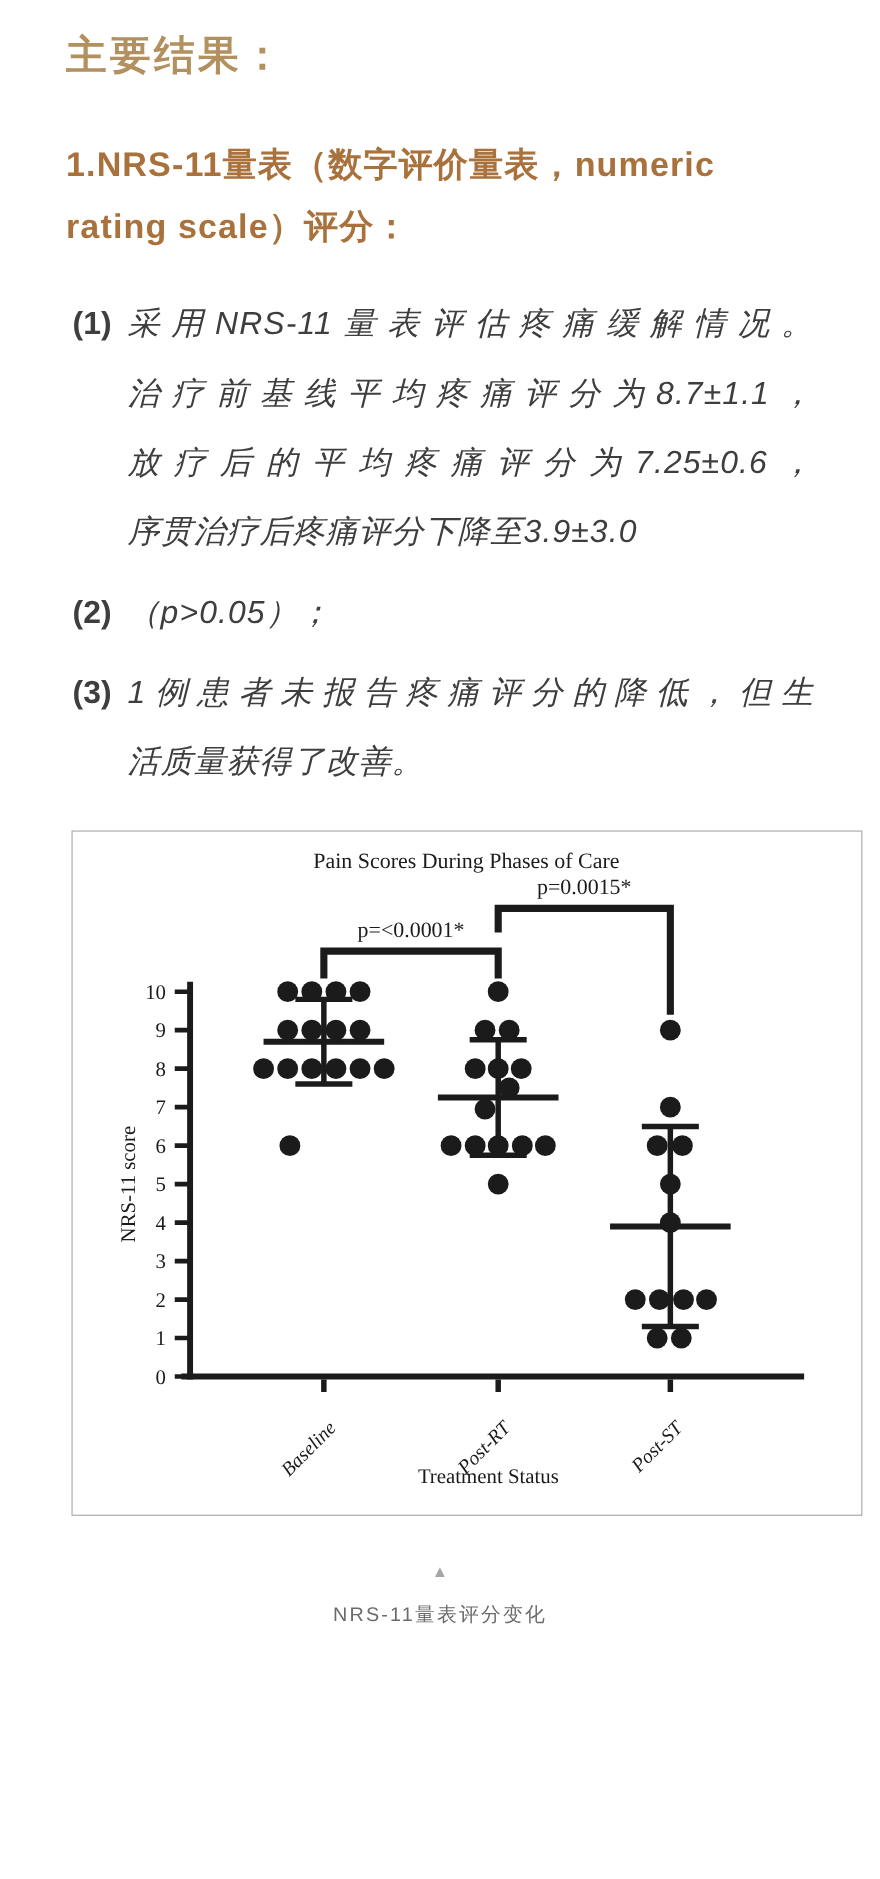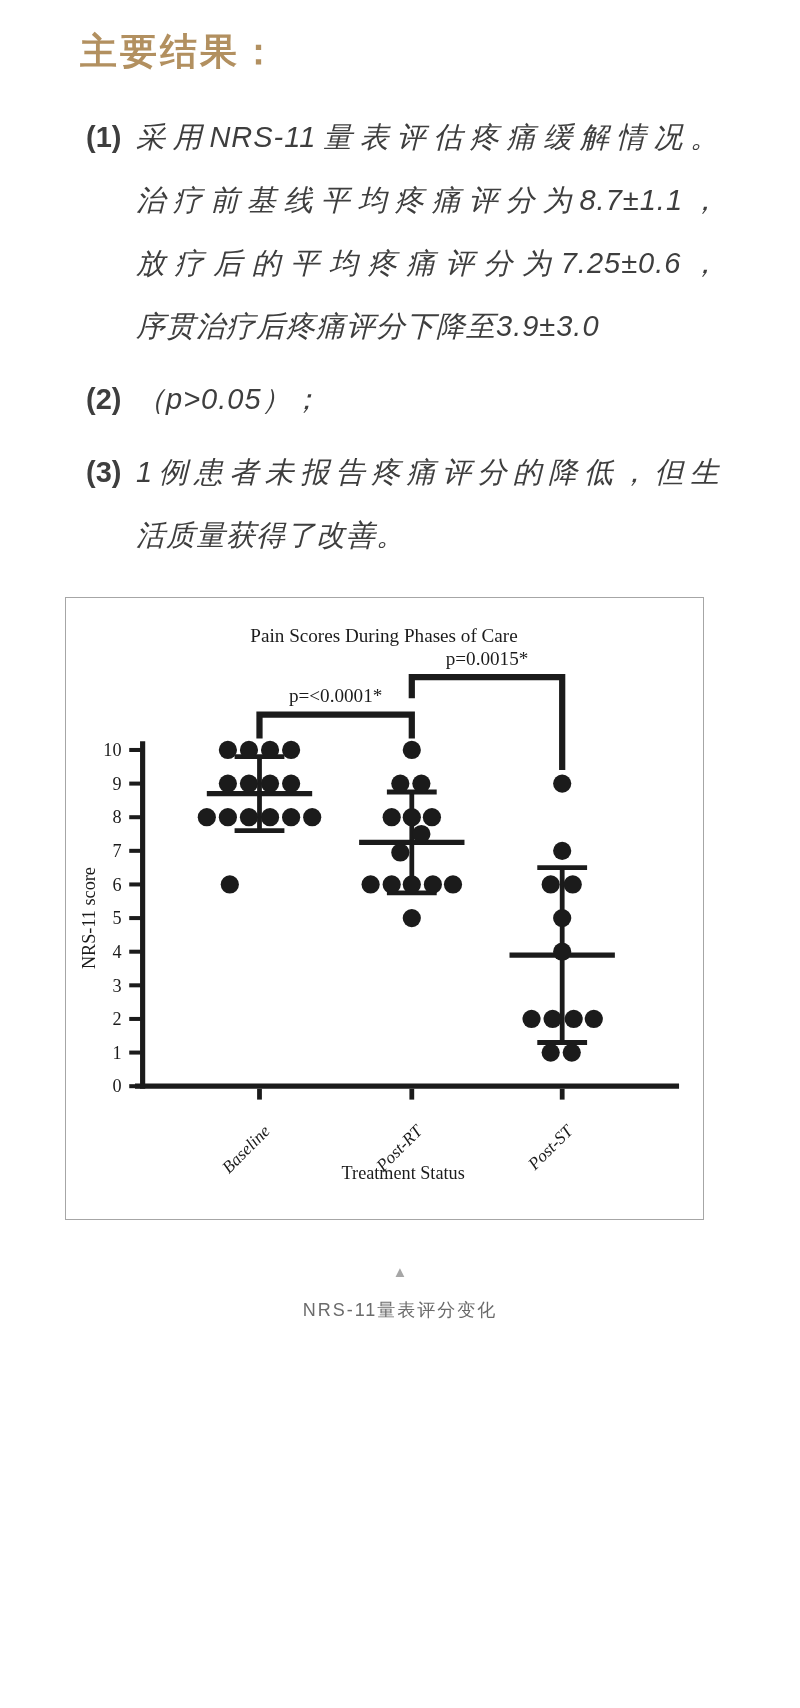--- a/index.html
+++ b/index.html
@@ -5,21 +5,21 @@
   :root{
     --gold:#b29060; --brown:#a9713c; --body:#3e3e3e;
     --ink:#1b1b1b; --caption:#6b6b6b; --figborder:#a6a6a6;
   }
   *{box-sizing:border-box;}
   html,body{margin:0;padding:0;}
   body{
     width:800px;height:1708px;overflow:hidden;background:#ffffff;
     font-family:"Liberation Sans",sans-serif;color:var(--body);
   }
-  .content{padding:0 80px;}
+  .content{padding:0 60px;}
   .h1{
     margin-top:28px;font-family:"Liberation Serif",serif;font-weight:700;
     font-size:37px;line-height:48px;color:var(--gold);letter-spacing:3px;
   }
   .h2{
     margin-top:46px;font-weight:700;font-size:31px;line-height:56px;
     color:var(--brown);letter-spacing:1px;
   }
   .items{margin-top:30px;}
   .item{display:flex;}
@@ -28,37 +28,41 @@
     flex:0 0 56px;font-weight:700;font-size:29px;line-height:63px;
     padding-left:6px;color:var(--body);
   }
   .item-body{flex:1;min-width:0;font-style:italic;}
   .item-line{
     font-size:29px;line-height:63px;letter-spacing:1px;color:var(--body);
     text-align:justify;text-align-last:justify;
   }
   .item-line:last-child{text-align-last:left;}
   .figure{
-    margin:30px 0 0 65px;width:639px;height:623px;background:#ffffff;
+    margin:30px 0 0 65px;width:719px;height:623px;background:#ffffff;
     border:1px solid var(--figborder);
   }
   .figure svg{display:block;width:100%;height:100%;}
   svg text{font-family:"Liberation Serif",serif;}
   .fig-footer{margin-top:44px;text-align:center;}
   .tri{font-size:15px;line-height:16px;color:#a6a6a6;}
   .fig-caption{
     margin-top:13px;font-size:18px;line-height:34px;color:var(--caption);
     letter-spacing:2px;
   }
 </style>
 </head>
 <body>
 
 <div class="content">
   <div class="h1">主要结果：</div>
+  <div class="h2">
+      <div>1.NRS-11量表（数字评价量表，numeric</div>
+      <div>rating scale）评分：</div>
+    </div>
   <div class="items">
       <div class="item">
         <div class="item-num">(1)</div>
         <div class="item-body">
           <div class="item-line">采用NRS-11量表评估疼痛缓解情况。</div>
           <div class="item-line">治疗前基线平均疼痛评分为8.7±1.1，</div>
           <div class="item-line">放疗后的平均疼痛评分为7.25±0.6，</div>
           <div class="item-line">序贯治疗后疼痛评分下降至3.9±3.0</div>
         </div>
       </div>

